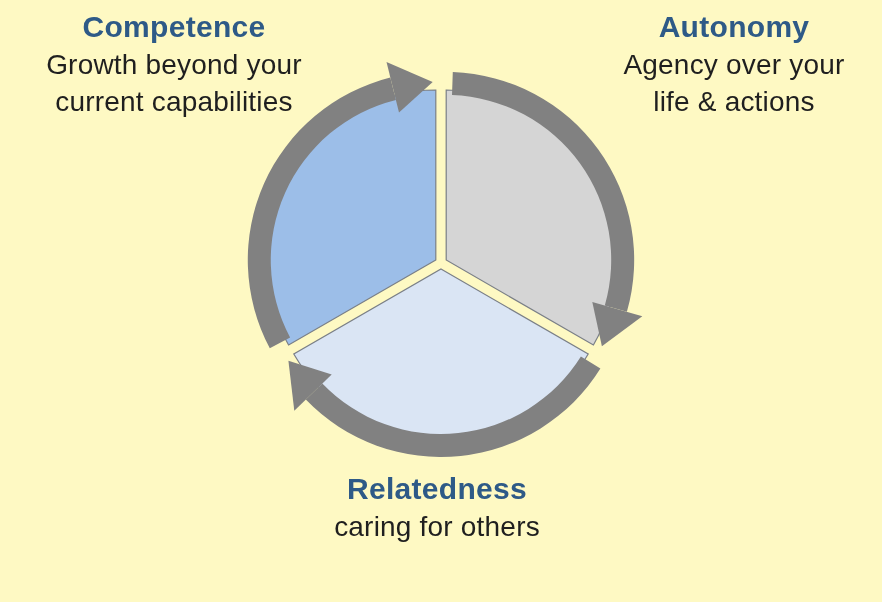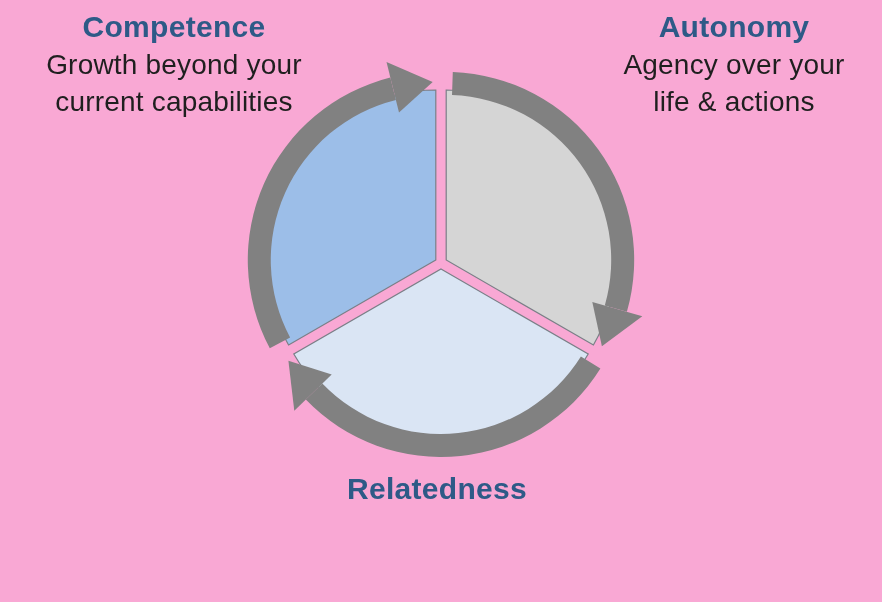--- a/index.html
+++ b/index.html
@@ -1,19 +1,19 @@
 <!DOCTYPE html>
 <html><head>
 <meta charset="utf-8">
 <style>
   html,body { margin:0; padding:0; background:#ffffff; }
   .stage {
     position:relative;
     width:882px; height:602px;
-    background:#f9a8d4;
+    background:#fef9c3;
     overflow:hidden;
     font-family:"Liberation Sans", sans-serif;
   }
   .label { position:absolute; text-align:center; }
   .label h2 {
     margin:0;
     font-size:30px;
     font-weight:700;
     line-height:38px;
     color:#2E5A87;
@@ -44,20 +44,21 @@
   </section>
 
   <section class="label label-autonomy">
     <h2>Autonomy</h2>
     <div class="desc">Agency over your</div>
     <div class="desc">life &amp; actions</div>
   </section>
 
   <section class="label label-relatedness">
     <h2>Relatedness</h2>
+    <div class="desc">caring for others</div>
   </section>
 
   <svg class="diagram" width="882" height="602" viewBox="0 0 882 602">
 
     <path class="wedge" d="M435.8 260 L288.6 345 A170 170 0 0 1 435.8 90 Z" fill="#9CBEE8"></path>
     <path class="wedge" d="M446.2 260 L446.2 90 A170 170 0 0 1 593.4 345 Z" fill="#D5D5D5"></path>
     <path class="wedge" d="M441 269 L588.2 354 A170 170 0 0 1 293.8 354 Z" fill="#DAE5F4"></path>
 
     <path class="arrow" d="M269.8 348.3 A188 188 0 0 1 390.3 77.6 L395.9 99.9 A165 165 0 0 0 290.1 337.5 Z" fill="#818181"></path>
     <path class="arrow" d="M452.8 72.1 A188 188 0 0 1 626.9 311.8 L604.8 305.5 A165 165 0 0 0 452.0 95.1 Z" fill="#818181"></path>

